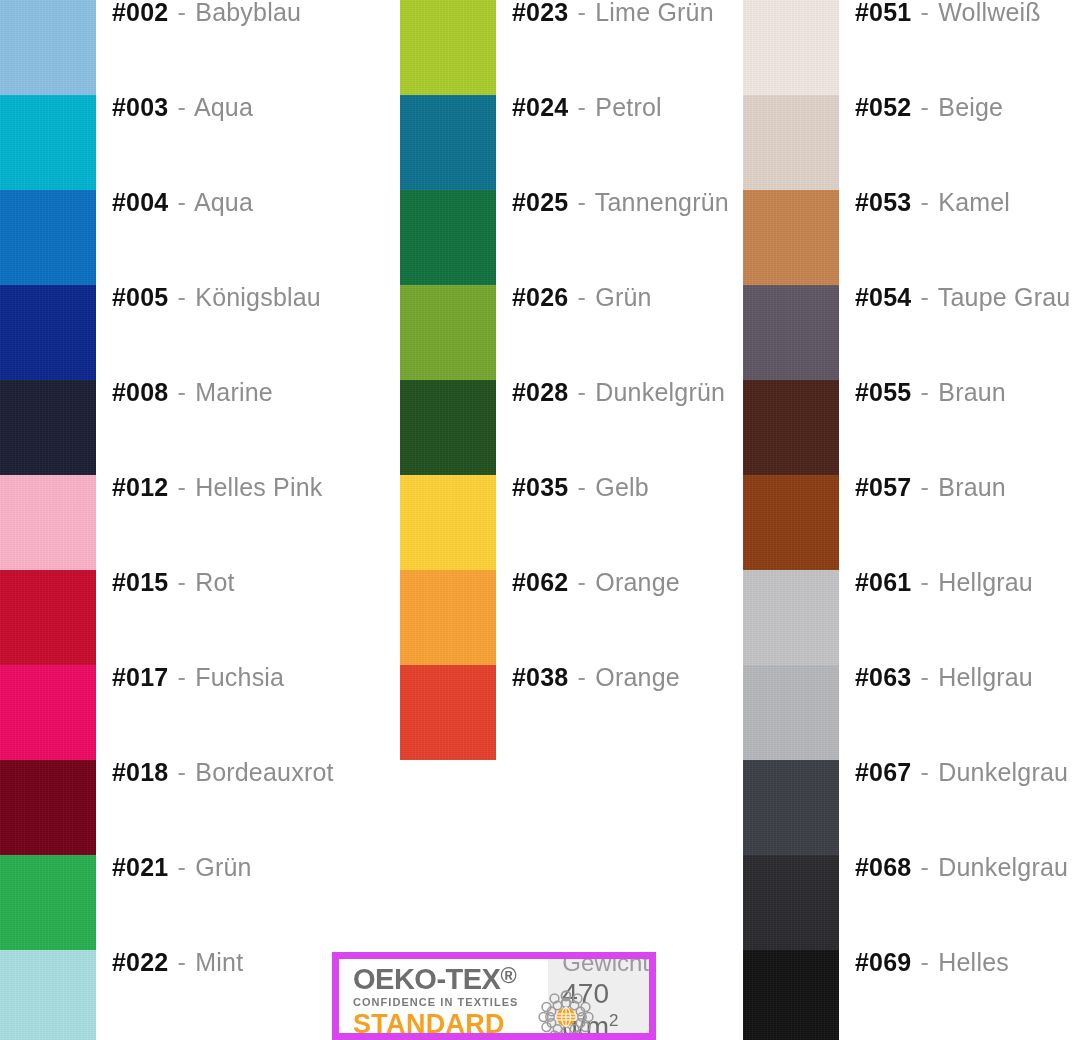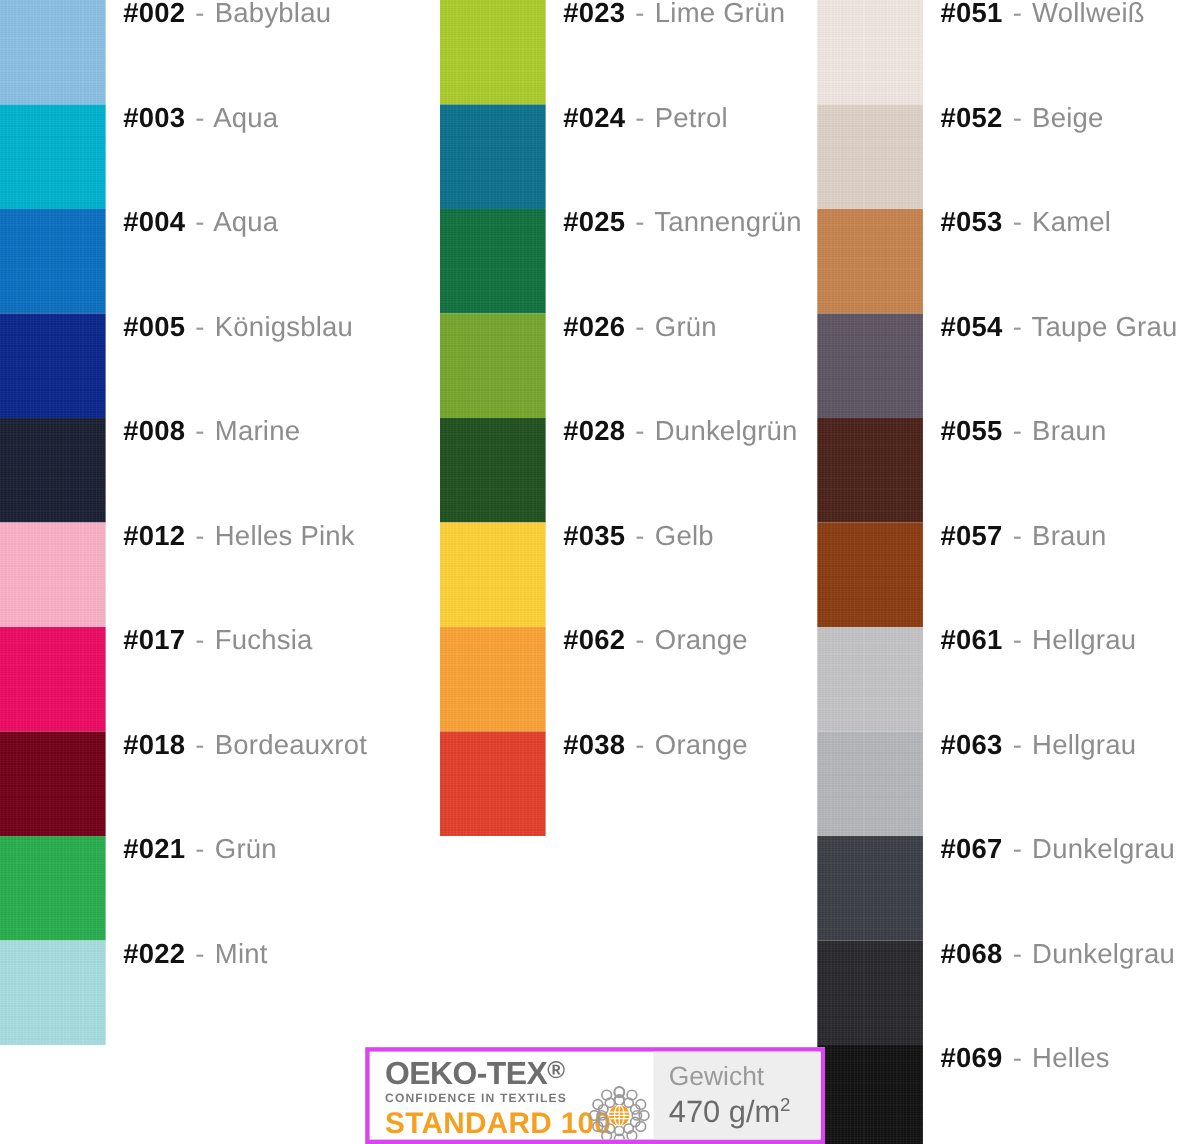--- a/index.html
+++ b/index.html
@@ -60,24 +60,24 @@
   .swatch-name {
     color:#8d8d8d;
     font-weight:normal;
   }
 
   
   #oeko-badge {
     position:absolute;
     left:332px;
     top:952px;
-    width:418px;
+    width:324px;
     height:88px;
     background:#ffffff;
-    border:4px solid #d946ef;
+    border:7px solid #d946ef;
     display:flex;
     align-items:stretch;
     overflow:hidden;
   }
   #oeko-left {
     position:relative;
     width:258px;
     padding:6px 0 0 14px;
   }
   #oeko-title {
@@ -153,20 +153,24 @@
         <div class="swatch-chip" style="background: rgb(11, 38, 140);"></div>
         <div class="swatch-label"><span class="swatch-code">#005</span> <span class="swatch-sep">-</span> <span class="swatch-name">Königsblau</span></div>
       </div>
       <div class="swatch-row">
         <div class="swatch-chip" style="background: rgb(27, 31, 51);"></div>
         <div class="swatch-label"><span class="swatch-code">#008</span> <span class="swatch-sep">-</span> <span class="swatch-name">Marine</span></div>
       </div>
       <div class="swatch-row">
         <div class="swatch-chip" style="background: rgb(251, 177, 199);"></div>
         <div class="swatch-label"><span class="swatch-code">#012</span> <span class="swatch-sep">-</span> <span class="swatch-name">Helles Pink</span></div>
+      </div>
+      <div class="swatch-row">
+        <div class="swatch-chip" style="background: rgb(198, 11, 46);"></div>
+        <div class="swatch-label"><span class="swatch-code">#015</span> <span class="swatch-sep">-</span> <span class="swatch-name">Rot</span></div>
       </div>
       <div class="swatch-row">
         <div class="swatch-chip" style="background: rgb(236, 10, 99);"></div>
         <div class="swatch-label"><span class="swatch-code">#017</span> <span class="swatch-sep">-</span> <span class="swatch-name">Fuchsia</span></div>
       </div>
       <div class="swatch-row">
         <div class="swatch-chip" style="background: rgb(115, 0, 25);"></div>
         <div class="swatch-label"><span class="swatch-code">#018</span> <span class="swatch-sep">-</span> <span class="swatch-name">Bordeauxrot</span></div>
       </div>
       <div class="swatch-row">

